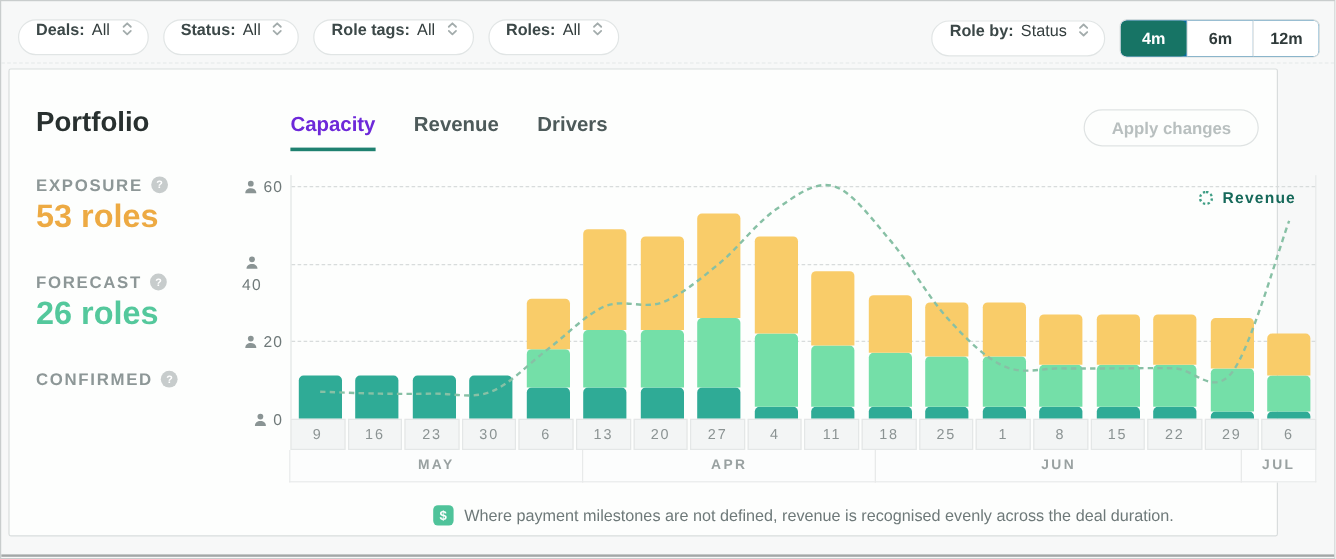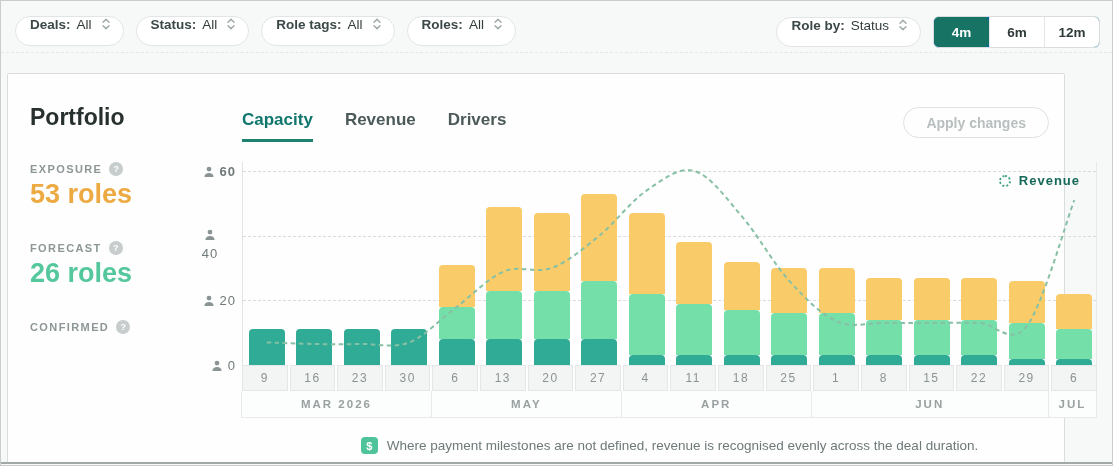--- a/index.html
+++ b/index.html
@@ -17,37 +17,37 @@
   .pill svg { margin-left:9px; }
   .topbar-right { position:absolute; right:12px; top:15px; display:flex; gap:12px; align-items:center; }
   .segmented { display:flex; border:1px solid #d9dddd; border-radius:6px; overflow:hidden; background:#0369a1; }
   .seg-btn { width:55px; height:30px; border:none; background:#fff; font-family:inherit;
              font-size:13.5px; font-weight:700; color:#2f3a3a; cursor:pointer;
              border-left:1px solid #e3e6e6; }
   .seg-btn:first-child { border-left:none; }
   .seg-btn.selected { background:#177465; color:#fff; border-radius:5px; }
 
   
-  .card { position:absolute; left:6px; top:72px; width:1058px; height:390px;
+  .card { position:absolute; left:6px; top:56px; width:1058px; height:390px;
           background:#fdfefd; border:1px solid #d9dddd; border-radius:2px; }
   .page-title { position:absolute; left:22px; top:30px; font-size:23px; font-weight:700; color:#28302f; }
 
   .stats { position:absolute; left:22px; top:88px; width:185px; }
   .stat { margin-bottom:31px; }
   .stat-label-row { display:flex; align-items:center; gap:7px; margin-bottom:3px; }
-  .stat-label { font-size:11px; font-weight:700; letter-spacing:1.4px; color:#8d9797; }
+  .stat-label { font-size:14px; font-weight:700; letter-spacing:1.4px; color:#8d9797; }
   .help-icon { width:14px; height:14px; border-radius:50%; background:#c7cccc; color:#fff;
                font-size:9px; font-weight:700; display:inline-flex; align-items:center;
                justify-content:center; cursor:pointer; }
   .stat-value { font-size:27px; font-weight:700; }
 
   .tabs { position:absolute; left:234px; top:36px; display:flex; gap:32px; }
   .tab { font-size:17px; font-weight:700; color:#4d5a5a; padding-bottom:9px;
          border-bottom:3px solid transparent; cursor:pointer; }
-  .tab.active { color:#0f766e; border-bottom-color:#1f8170; }
+  .tab.active { color:#6d28d9; border-bottom-color:#1f8170; }
 
   .apply-btn { position:absolute; right:15px; top:33px; height:31px; padding:0 22px;
                background:#fdfefd; border:1px solid #dfe3e3; border-radius:16px;
                font-family:inherit; font-size:14px; font-weight:700; color:#b8bfbf; cursor:pointer; }
 
   
   .chart-area { position:absolute; left:0; top:88px; right:0; height:260px; }
   .ytick { position:absolute; width:52px; left:176px; display:flex; align-items:center;
            justify-content:flex-end; gap:5px; font-size:13px; color:#6f7979; letter-spacing:1px; }
   .plot { position:absolute; left:234px; top:0; width:855px; height:203px;
@@ -244,21 +244,20 @@
             <div class="week-cell">18</div>
             <div class="week-cell">25</div>
             <div class="week-cell">1</div>
             <div class="week-cell">8</div>
             <div class="week-cell">15</div>
             <div class="week-cell">22</div>
             <div class="week-cell">29</div>
             <div class="week-cell">6</div>
           </div>
         <div class="month-row" id="month-row">
-            <div class="month-cell" style="flex: 4 1 0%;">MAR 2026</div>
             <div class="month-cell" style="flex: 4 1 0%;">MAY</div>
             <div class="month-cell" style="flex: 4 1 0%;">APR</div>
             <div class="month-cell" style="flex: 5 1 0%;">JUN</div>
             <div class="month-cell" style="flex: 1 1 0%;">JUL</div>
           </div>
       </div>
     <div class="ytick" style="top: 196px;">
           <svg width="12" height="12" viewBox="0 0 12 12">
             <circle cx="6" cy="3.1" r="2.4" fill="#8a9494"></circle>
             <path d="M1.4 11c0-2.6 2-4.1 4.6-4.1s4.6 1.5 4.6 4.1z" fill="#8a9494"></path>
@@ -272,21 +271,21 @@
           </svg>
           <span>20</span>
         </div>
         <div class="ytick" style="top: 66.6667px; flex-direction: column;">
           <svg width="12" height="12" viewBox="0 0 12 12">
             <circle cx="6" cy="3.1" r="2.4" fill="#8a9494"></circle>
             <path d="M1.4 11c0-2.6 2-4.1 4.6-4.1s4.6 1.5 4.6 4.1z" fill="#8a9494"></path>
           </svg>
           <span>40</span>
         </div>
-        <div class="ytick" style="top: 2px; font-weight: bold;">
+        <div class="ytick" style="top: 2px;">
           <svg width="12" height="12" viewBox="0 0 12 12">
             <circle cx="6" cy="3.1" r="2.4" fill="#8a9494"></circle>
             <path d="M1.4 11c0-2.6 2-4.1 4.6-4.1s4.6 1.5 4.6 4.1z" fill="#8a9494"></path>
           </svg>
           <span>60</span>
         </div>
       </div>
 
     <div class="footer-note">
       <span class="dollar-icon">$</span>

